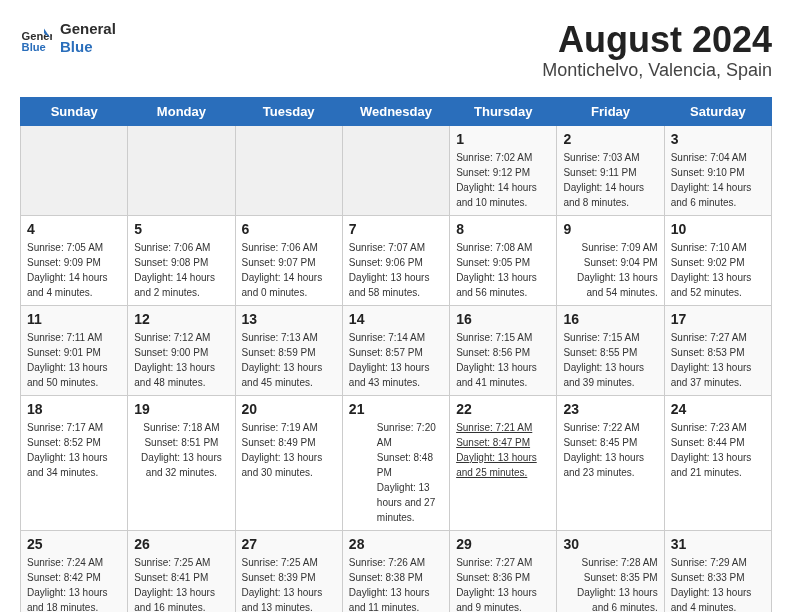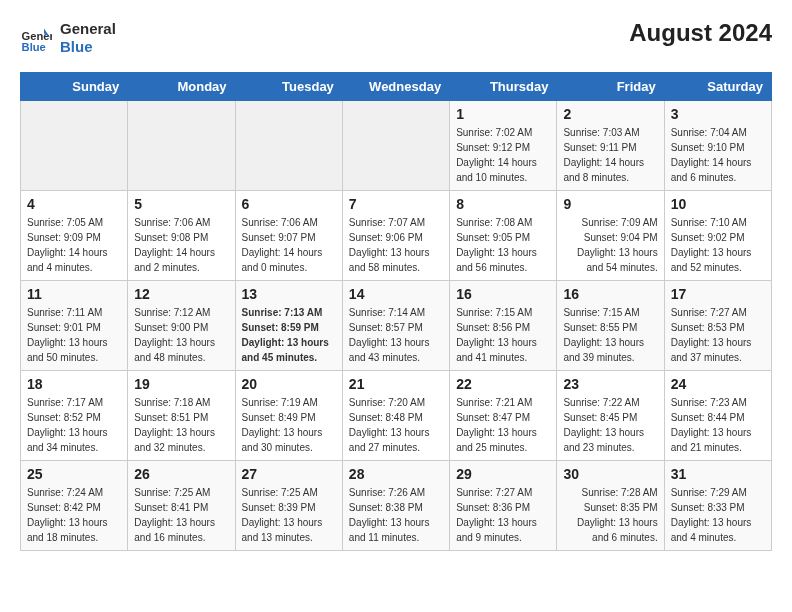--- a/index.html
+++ b/index.html
@@ -22,39 +22,39 @@
     }
     .logo-icon {
       width: 32px;
       height: 32px;
       margin-right: 4px;
     }
     .title-block {
       text-align: right;
     }
     .title-block h1 {
-      font-size: 24px;
+      font-size: 36px;
       color: #222;
       font-weight: bold;
       line-height: 1.1;
     }
     .title-block h2 {
       font-size: 18px;
       color: #444;
       font-weight: normal;
     }
     table {
       width: 100%;
       border-collapse: collapse;
       font-size: 11px;
     }
     thead tr th {
       background-color: #2a6ebb;
       color: #fff;
-      text-align: right;
+      text-align: center;
       padding: 6px 8px;
       font-size: 13px;
       font-weight: bold;
       border: 1px solid #2a6ebb;
     }
     tbody tr td {
       border: 1px solid #ccc;
       vertical-align: top;
       padding: 5px 6px;
       width: 14.28%;
@@ -92,20 +92,21 @@
     </svg>
     <div>
       <div style="display:flex; flex-direction:column; line-height:1.2; margin-left:4px;">
         <span style="font-size:15px; font-weight:bold; color:#2d2d2d;">General</span>
         <span style="font-size:15px; font-weight:bold; color:#2a6ebb;">Blue</span>
       </div>
     </div>
   </div>
   <div class="title-block">
     <h1>August 2024</h1>
+    <h2>Montichelvo, Valencia, Spain</h2>
   </div>
 </div>
 
 <table>
   <thead>
     <tr>
     <th>Sunday</th>
         <th>Monday</th>
         <th>Tuesday</th>
         <th>Wednesday</th>
@@ -191,21 +192,21 @@
 Daylight: 13 hours and 50 minutes.</div>
         </td>
         <td>
           <span class="day-number">12</span>
           <div class="day-info" style="white-space: pre-line;">Sunrise: 7:12 AM
 Sunset: 9:00 PM
 Daylight: 13 hours and 48 minutes.</div>
         </td>
         <td>
           <span class="day-number">13</span>
-          <div class="day-info" style="white-space: pre-line; font-weight: bold;">Sunrise: 7:13 AM
+          <div class="day-info" style="white-space: pre-line;">Sunrise: 7:13 AM
 Sunset: 8:59 PM
 Daylight: 13 hours and 45 minutes.</div>
         </td>
         <td>
           <span class="day-number">14</span>
           <div class="day-info" style="white-space: pre-line;">Sunrise: 7:14 AM
 Sunset: 8:57 PM
 Daylight: 13 hours and 43 minutes.</div>
         </td>
         <td>
@@ -229,39 +230,39 @@
       </tr>
       <tr>
         <td>
           <span class="day-number">18</span>
           <div class="day-info" style="white-space: pre-line;">Sunrise: 7:17 AM
 Sunset: 8:52 PM
 Daylight: 13 hours and 34 minutes.</div>
         </td>
         <td>
           <span class="day-number">19</span>
-          <div class="day-info" style="white-space: pre-line;">Sunrise: 7:18 AM
+          <div class="day-info" style="white-space: pre-line; text-align: center;">Sunrise: 7:18 AM
 Sunset: 8:51 PM
 Daylight: 13 hours and 32 minutes.</div>
         </td>
         <td>
           <span class="day-number">20</span>
           <div class="day-info" style="white-space: pre-line;">Sunrise: 7:19 AM
 Sunset: 8:49 PM
 Daylight: 13 hours and 30 minutes.</div>
         </td>
         <td>
           <span class="day-number">21</span>
-          <div class="day-info" style="white-space: pre-line;">Sunrise: 7:20 AM
+          <div class="day-info" style="white-space: pre-line; margin-left: 28px;">Sunrise: 7:20 AM
 Sunset: 8:48 PM
 Daylight: 13 hours and 27 minutes.</div>
         </td>
         <td>
           <span class="day-number">22</span>
-          <div class="day-info" style="white-space: pre-line;">Sunrise: 7:21 AM
+          <div class="day-info" style="white-space: pre-line; text-decoration: underline;">Sunrise: 7:21 AM
 Sunset: 8:47 PM
 Daylight: 13 hours and 25 minutes.</div>
         </td>
         <td>
           <span class="day-number">23</span>
           <div class="day-info" style="white-space: pre-line;">Sunrise: 7:22 AM
 Sunset: 8:45 PM
 Daylight: 13 hours and 23 minutes.</div>
         </td>
         <td>

